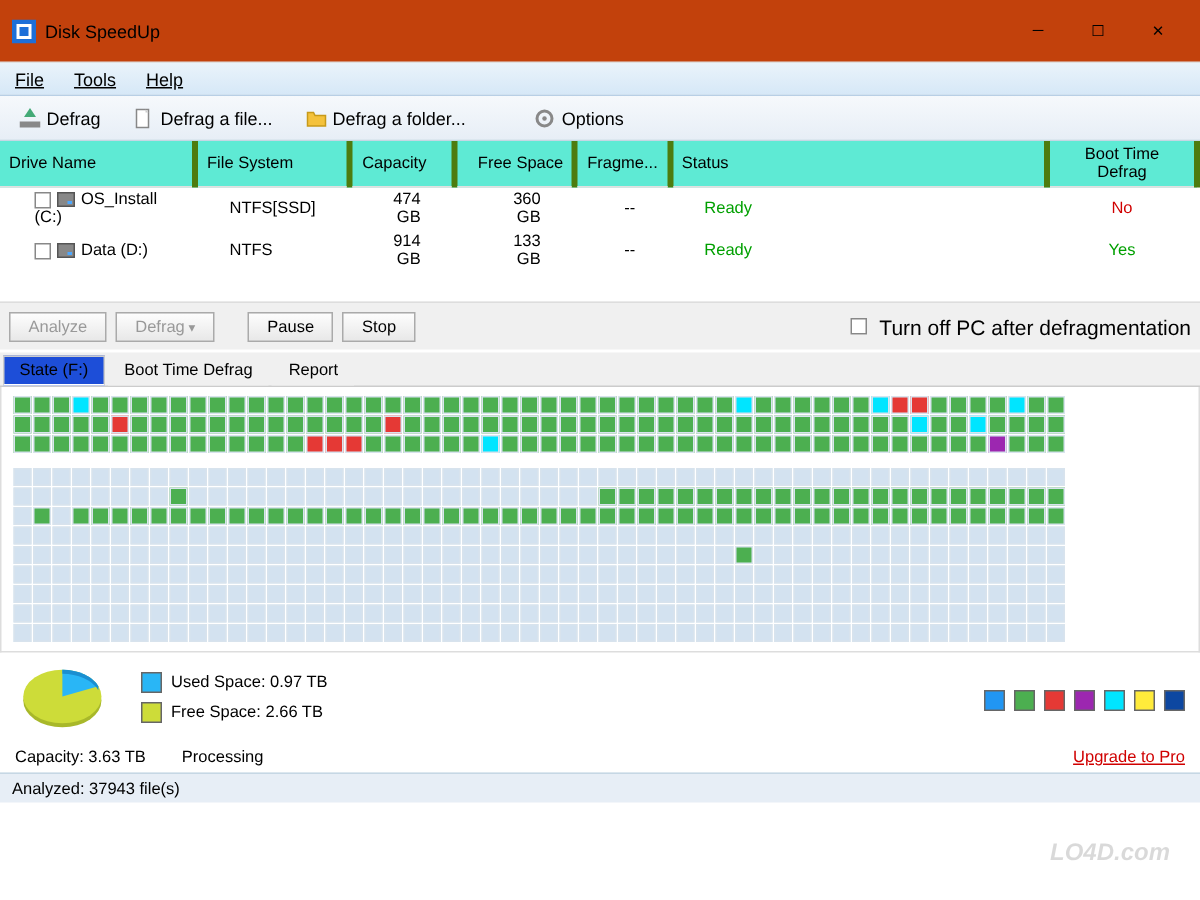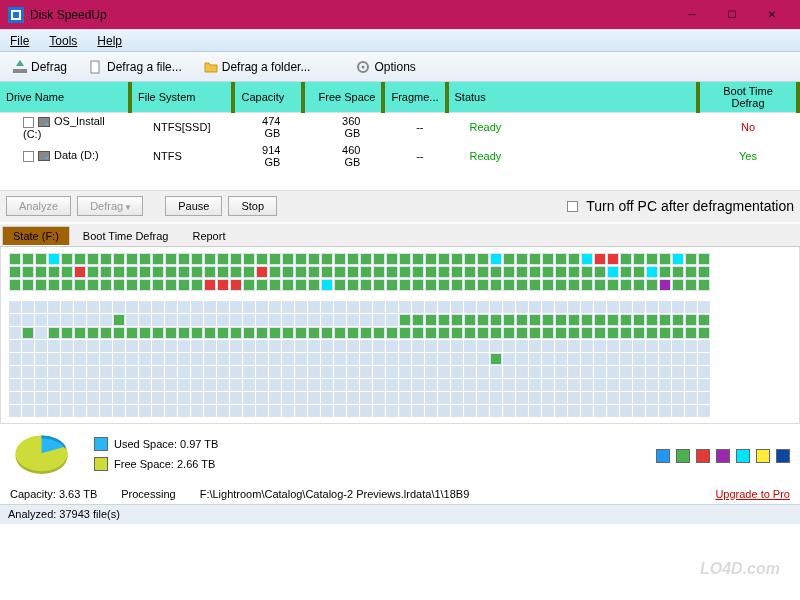--- a/index.html
+++ b/index.html
@@ -1,17 +1,17 @@
 <!DOCTYPE html>
 <html><head>
 <meta charset="utf-8">
 <style>
   * { box-sizing: border-box; margin: 0; padding: 0; }
   body { font-family: "Segoe UI", Tahoma, sans-serif; font-size: 12px; background: #fff; width: 800px; height: 600px; overflow: hidden; color: #000; }
-  .titlebar { height: 30px; background: #be185d; display: flex; align-items: center; padding: 0 8px; border-bottom: 1px solid #e0e0e0; }
+  .titlebar { height: 42px; background: #c2410c; display: flex; align-items: center; padding: 0 8px; border-bottom: 1px solid #e0e0e0; }
   .title-icon { width: 16px; height: 16px; margin-right: 6px; display: inline-flex; align-items: center; justify-content: center; }
   .title-icon svg { display: block; }
   .title-text { flex: 1; font-size: 12px; }
   .win-btn { width: 40px; height: 28px; display: flex; align-items: center; justify-content: center; font-size: 10px; cursor: default; }
   .menubar { height: 22px; background: linear-gradient(#eaf3fb, #d6e8f7); display: flex; align-items: center; padding: 0 6px; gap: 12px; border-bottom: 1px solid #b8cfe5; }
   .menu-item { padding: 2px 4px; cursor: default; text-decoration: underline; }
   .toolbar { height: 30px; background: linear-gradient(#f6f9fc, #e7eef6); display: flex; align-items: center; padding: 0 4px; gap: 4px; border-bottom: 1px solid #c6d7e4; }
   .tb-btn { display: flex; align-items: center; gap: 4px; padding: 3px 8px; border: 1px solid transparent; cursor: default; }
   .tb-icon { width: 14px; height: 14px; display: inline-block; }
   .drive-table { width: 100%; border-collapse: collapse; background: #fff; }
@@ -28,21 +28,21 @@
   .drive-icon::after { content:""; position:absolute; bottom:1px; right:1px; width:3px; height:2px; background:#4da8ff; }
   .checkbox { display: inline-block; width: 11px; height: 11px; border: 1px solid #888; background: #fff; vertical-align: middle; margin-right: 4px; position: relative; }
   .checkbox.checked::after { content:"✓"; position:absolute; top:-3px; left:0; font-size:11px; }
   .controls-row { height: 32px; background: #f0f0f0; display: flex; align-items: center; padding: 0 6px; gap: 6px; border-top: 1px solid #ddd; margin-top: 20px; }
   .btn { padding: 3px 12px; background: linear-gradient(#fdfdfd,#e8e8e8); border: 1px solid #aaa; font-size: 11px; cursor: default; }
   .btn.dropdown::after { content: " ▾"; font-size:9px;}
   .btn.disabled { color: #999; }
   .chk-label { display: flex; align-items: center; gap: 4px; font-size: 14px; margin-left: auto; }
   .tabs { display: flex; background: #f0f0f0; padding: 2px 2px 0 2px; border-bottom: 1px solid #ccc; margin-top: 2px;}
   .tab { padding: 3px 10px; background: #f0f0f0; border: 1px solid transparent; font-size: 11px; cursor: default; margin-right: 2px; }
-  .tab.active { background: #a16207; border: 1px solid #ccc; border-bottom: 1px solid #fff; }
+  .tab.active { background: #1d4ed8; border: 1px solid #ccc; border-bottom: 1px solid #fff; }
   .cluster-map { background: #fff; padding: 6px 8px; border: 1px solid #ddd; border-top: none;}
   .cluster-grid { display: grid; grid-template-columns: repeat(54, 12px); gap: 1px; }
   .cell { width: 12px; height: 12px; border: 1px solid #d8e3ed; background: #d3e2f0; }
   .cell.g { background: #4caf50; }
   .cell.r { background: #e53935; }
   .cell.c { background: #00e5ff; }
   .cell.p { background: #9c27b0; }
   .cell.e { background: #d3e2f0; }
   .cluster-map .gap { height: 8px; }
   .pie-section { display: flex; align-items: center; padding: 6px 10px; gap: 14px; }
@@ -132,21 +132,21 @@
     <td class="right">474 GB</td>
     <td class="right">360 GB</td>
     <td class="right">--</td>
     <td><span class="status-ready">Ready</span></td>
     <td class="center btd-no">No</td>
       </tr>
       <tr>
     <td><span class="checkbox"></span><span class="drive-icon"></span><span>Data (D:)</span></td>
     <td>NTFS</td>
     <td class="right">914 GB</td>
-    <td class="right">460 GB</td>
+    <td class="right">133 GB</td>
     <td class="right">--</td>
     <td><span class="status-ready">Ready</span></td>
     <td class="center btd-yes">Yes</td>
       </tr>
     </tbody>
 </table>
 
 <div class="controls-row">
   <button class="btn disabled">Analyze</button>
   <button class="btn dropdown disabled">Defrag</button>
@@ -843,21 +843,20 @@
       <span class="swatch sw-purple"></span>
       <span class="swatch sw-cyan"></span>
       <span class="swatch sw-yellow"></span>
       <span class="swatch sw-navy"></span>
     </div>
 </div>
 
 <div class="bottom-info">
   <span>Capacity: 3.63 TB</span>
   <span>Processing</span>
-  <span>F:\Lightroom\Catalog\Catalog-2 Previews.lrdata\1\18B9</span>
   <span class="upgrade">Upgrade to Pro</span>
 </div>
 
 <div class="statusbar">
   <span>Analyzed: 37943 file(s)</span>
 </div>
 
 <div class="watermark">LO4D.com</div>
 
 </body></html>

